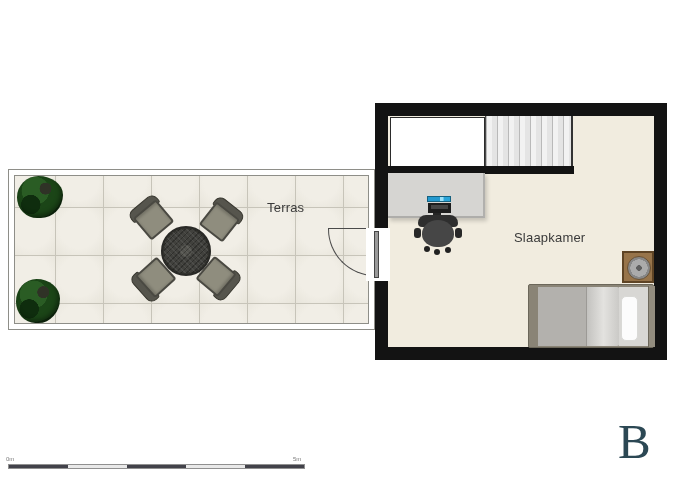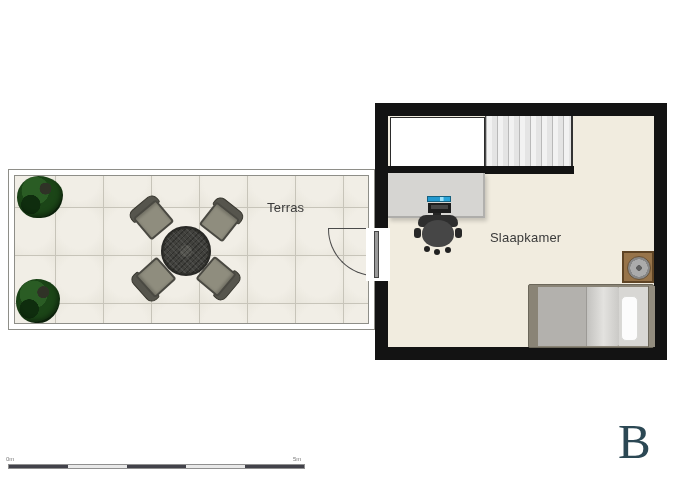--- a/index.html
+++ b/index.html
@@ -147,21 +147,21 @@
   <div class="abs ochair">
     <div class="back"></div>
     <div class="seat"></div>
     <div class="arm l"></div>
     <div class="arm r"></div>
     <div class="caster" style="left:10px;top:31px;"></div>
     <div class="caster" style="left:31px;top:32px;"></div>
     <div class="caster" style="left:20px;top:34px;"></div>
   </div>
 
-  <div class="abs room-label" style="left:490px;top:230px;">Slaapkamer</div>
+  <div class="abs room-label" style="left:514px;top:230px;">Slaapkamer</div>
 
   <div class="abs nightstand">
     <div class="lamp"></div>
   </div>
 
   <div class="abs bed">
     <div class="mattress"></div>
     <div class="duvet"></div>
     <div class="sheet"></div>
     <div class="pillow"></div>

